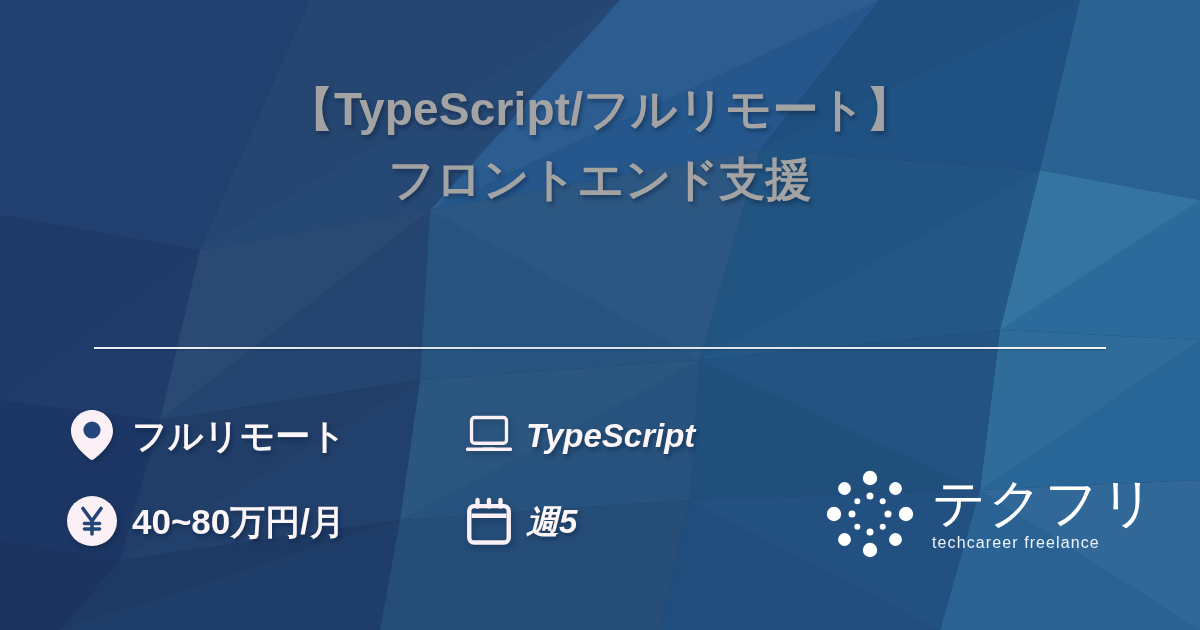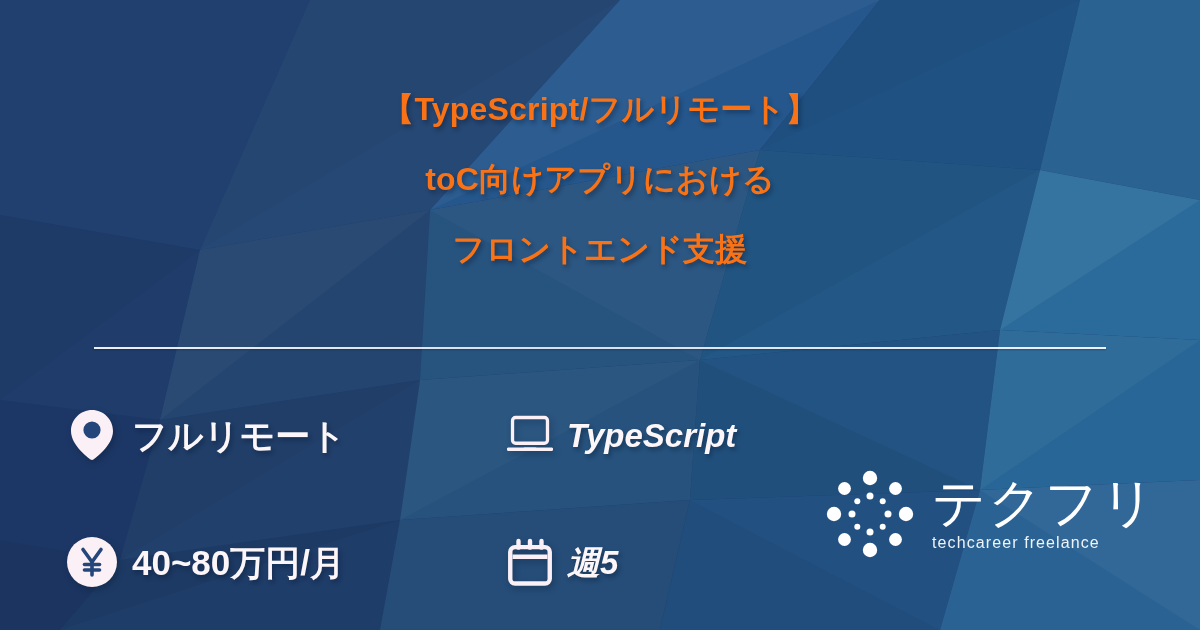--- a/index.html
+++ b/index.html
@@ -15,22 +15,22 @@
   
   .bg{position:absolute;inset:0;width:1200px;height:630px;display:block;}
 
   
   .title-block{
     position:absolute;left:0;top:74px;width:1200px;
     text-align:center;
     z-index:5;
   }
   .title-line{
-    color:#f97316;
-    font-size:32px;
+    color:#a3a3a3;
+    font-size:46px;
     font-weight:bold;
     line-height:70px;
     letter-spacing:0.2px;
     text-shadow:2px 3px 4px rgba(8,22,45,0.40);
     white-space:nowrap;
   }
 
   
   .divider{
     position:absolute;left:94px;top:347px;width:1012px;height:2px;
@@ -41,21 +41,20 @@
   }
 
   
   .info{
     position:absolute;left:66px;top:392px;
     z-index:6;
     display:grid;
     grid-template-columns:400px auto;
     grid-auto-rows:86px;
     align-items:center;
-    gap:41px;
   }
   .info-item{display:flex;align-items:center;gap:14px;}
   .info-ic{
     width:52px;height:52px;flex:0 0 52px;
     display:flex;align-items:center;justify-content:center;
   }
   .info-ic svg{display:block;filter:drop-shadow(2px 3px 3px rgba(8,22,45,.35));}
   .info-text{
     color:#fdf6f8;font-size:35px;font-weight:bold;
     line-height:1;white-space:nowrap;
@@ -128,21 +127,20 @@
       <polygon points="120,560 400,520 60,630" fill="#000000" opacity="0.045"></polygon>
       <polygon points="690,500 940,630 660,630" fill="#000000" opacity="0.030"></polygon>
       <polygon points="980,490 1200,480 1200,630" fill="#ffffff" opacity="0.040"></polygon>
       <polygon points="310,0 620,0 200,250" fill="#000000" opacity="0.020"></polygon>
       <polygon points="880,0 1080,0 760,150" fill="#000000" opacity="0.025"></polygon>
     </g>
   </svg>
 
   <div class="title-block">
     <div class="title-line">【TypeScript/フルリモート】</div>
-    <div class="title-line">toC向けアプリにおける</div>
     <div class="title-line">フロントエンド支援</div>
   </div>
 
   <div class="divider"></div>
 
   <div class="info">
 
     <div class="info-item">
       <span class="info-ic">
         <svg width="44" height="52" viewBox="0 0 44 52">

